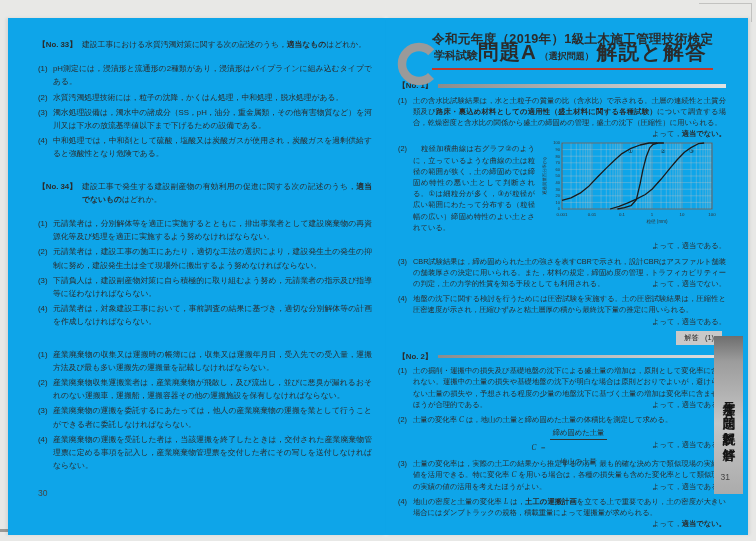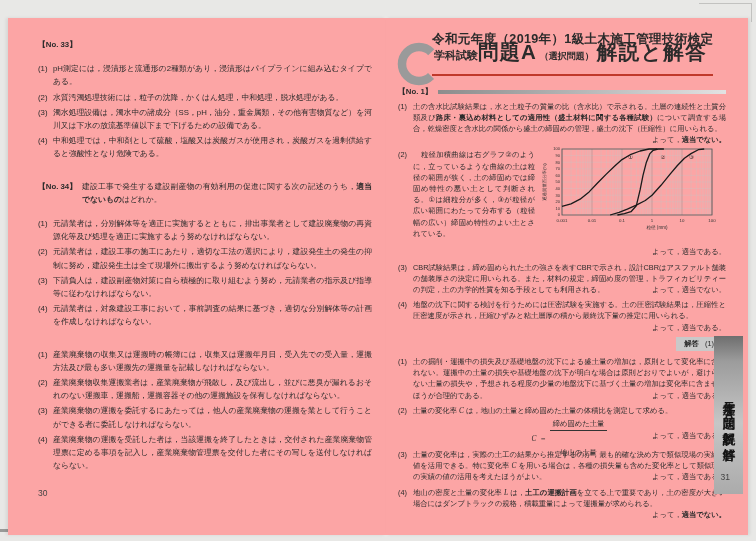--- a/index.html
+++ b/index.html
@@ -1,41 +1,41 @@
 <!DOCTYPE html>
 <html><head>
 <meta charset="utf-8">
 <style>
   html,body{margin:0;padding:0;}
   body{width:756px;height:541px;background:#e8e8e6;font-family:"Liberation Sans","DejaVu Sans",sans-serif;color:#2b2b2b;overflow:hidden;position:relative;}
   .stage{position:absolute;inset:0;}
   .corner-line{position:absolute;right:4px;top:3px;width:52px;height:18px;border-top:1px solid #c2c2c0;border-right:1px solid #c2c2c0;}
   .edge-mark{position:absolute;left:0;top:529px;width:16px;height:3px;background:#9a9a98;}
-  .page{position:absolute;top:18px;height:517px;background:#fca5a5;}
+  .page{position:absolute;top:18px;height:517px;background:#0ea5e9;}
   .page.left{left:8px;width:378px;box-shadow:-2px 0 3px rgba(0,0,0,.08);}
   .page.right{left:386px;width:362px;box-shadow:2px 0 3px rgba(0,0,0,.08);}
   
   .lp-content{padding:20px 14px 0 30px;font-size:7.8px;line-height:13.2px;}
   .question{margin-bottom:19px;}
   .qhead{display:flex;margin-bottom:11px;}
   .qno{font-weight:bold;white-space:nowrap;margin-right:5px;}
   .qlead{flex:1;text-align:justify;}
   .qitem{display:flex;margin-bottom:2px;}
   .ilabel{width:15px;flex:none;}
   .itext{flex:1;text-align:justify;}
   b{font-weight:bold;}
   .pagenum{position:absolute;font-size:8.5px;color:#444;}
   .pagenum.lp{left:30px;top:470px;}
   .pagenum.rp{right:18px;top:454px;}
   
   .rp-content{padding:14px 22px 0 12px;font-size:7.3px;line-height:11.2px;}
   .rp-head{position:relative;padding:2px 0 4px 34px;}
   .crescent{position:absolute;left:-2px;top:6px;width:46px;height:52px;}
   .h1{font-size:12.6px;font-weight:bold;letter-spacing:.3px;white-space:nowrap;}
-  .h2{display:flex;align-items:baseline;width:max-content;border-bottom:2.5px solid #c0392b;padding:0 6px 12px 2px;margin-top:1px;}
+  .h2{display:flex;align-items:baseline;width:max-content;border-bottom:2.5px solid #c0392b;padding:0 6px 6px 2px;margin-top:1px;}
   .h2a{font-size:11px;font-weight:bold;}
   .h2b{font-size:20.5px;font-weight:900;letter-spacing:1px;}
   .h2c{font-size:9px;font-weight:bold;margin:0 3px;}
   .h2d{font-size:20.5px;font-weight:700;letter-spacing:1.5px;}
   
   .ahead{display:flex;align-items:center;gap:5px;margin:6px 0 3px;}
   .ahno{font-weight:bold;font-size:7.8px;white-space:nowrap;}
   .bar{flex:1;height:3.5px;background:linear-gradient(90deg,#8c8c8c,#e2e2e2);}
   .aitem{display:flex;margin-bottom:4px;}
   .averdict{float:right;margin-left:16px;}
@@ -46,21 +46,21 @@
   .cchart svg{display:block;}
   .chart-verdict{text-align:right;margin-top:1px;}
   .frow{position:relative;margin:3px 0 4px;height:22px;}
   .formula{position:absolute;left:0;right:0;top:0;display:flex;justify-content:center;align-items:center;gap:3px;}
   .frac{display:inline-block;text-align:center;line-height:10px;}
   .num{display:block;border-bottom:.8px solid #333;padding:0 3px 1px;}
   .den{display:block;padding-top:1px;margin-top:16px;}
   .fverdict{position:absolute;right:0;bottom:0;}
   .ansrow{text-align:right;margin:2px 4px 5px 0;}
   .ansbox{display:inline-block;background:#c9c9c9;padding:1.5px 8px;font-size:7.4px;}
-  .ansbox .alabel{font-weight:bold;margin-right:6px;}
+  .ansbox .alabel{font-weight:normal;margin-right:6px;}
   
   .tab{position:absolute;right:5px;top:318px;width:29px;height:158px;
        background:linear-gradient(180deg,#6e6e6e 0%,#9c9c9c 16%,#c6c6c6 55%,#ababab 100%);
        writing-mode:vertical-rl;text-orientation:upright;
        font-weight:bold;font-size:12.5px;letter-spacing:.5px;color:#151515;
        display:flex;align-items:center;justify-content:center;}
   i{font-style:italic;font-family:"Liberation Serif","DejaVu Serif",serif;}
 </style>
 </head>
 <body>
@@ -68,20 +68,21 @@
 <div class="stage">
   <div class="corner-line"></div>
   <div class="edge-mark"></div>
 
   <div class="page left">
     <div class="lp-content">
 
       <section class="question">
         <div class="qhead">
           <span class="qno">【No. 33】</span>
+          <span class="qlead">建設工事における水質汚濁対策に関する次の記述のうち，<b>適当なもの</b>はどれか。</span>
         </div>
         <div class="qitem">
             <span class="ilabel">(1)</span>
             <span class="itext">pH測定には，浸漬形と流通形の2種類があり，浸漬形はパイプラインに組み込むタイプである。</span>
           </div>
         <div class="qitem">
             <span class="ilabel">(2)</span>
             <span class="itext">水質汚濁処理技術には，粒子の沈降，かくはん処理，中和処理，脱水処理がある。</span>
           </div>
         <div class="qitem">
@@ -274,20 +275,24 @@
           <span class="ilabel">(4)</span>
           <div class="itext"><span>地盤の沈下に関する検討を行うためには圧密試験を実施する。土の圧密試験結果は，圧縮性と圧密速度が示され，圧縮ひずみと粘土層厚の積から最終沈下量の推定に用いられる。</span><span class="averdict">よって，適当である。</span></div>
         </div>
 
         <div class="ansrow">
           <span class="ansbox"><span class="alabel">解答</span><span>(1)</span></span>
         </div>
       </section>
 
       <section>
+        <div class="ahead">
+          <span class="ahno">【No. 2】</span>
+          <span class="bar"></span>
+        </div>
 
         <div class="aitem">
           <span class="ilabel">(1)</span>
           <div class="itext"><span>土の掘削・運搬中の損失及び基礎地盤の沈下による盛土量の増加は，原則として変化率に含まれない。運搬中の土量の損失や基礎地盤の沈下が明白な場合は原則どおりでよいが，避けられない土量の損失や，予想される程度の少量の地盤沈下に基づく土量の増加は変化率に含ませるほうが合理的である。</span><span class="averdict">よって，適当である。</span></div>
         </div>
 
         <div class="aitem">
           <span class="ilabel">(2)</span>
           <div style="flex:1;">
             <div class="itext">土量の変化率 <i>C</i> は，地山の土量と締め固めた土量の体積比を測定して求める。</div>

